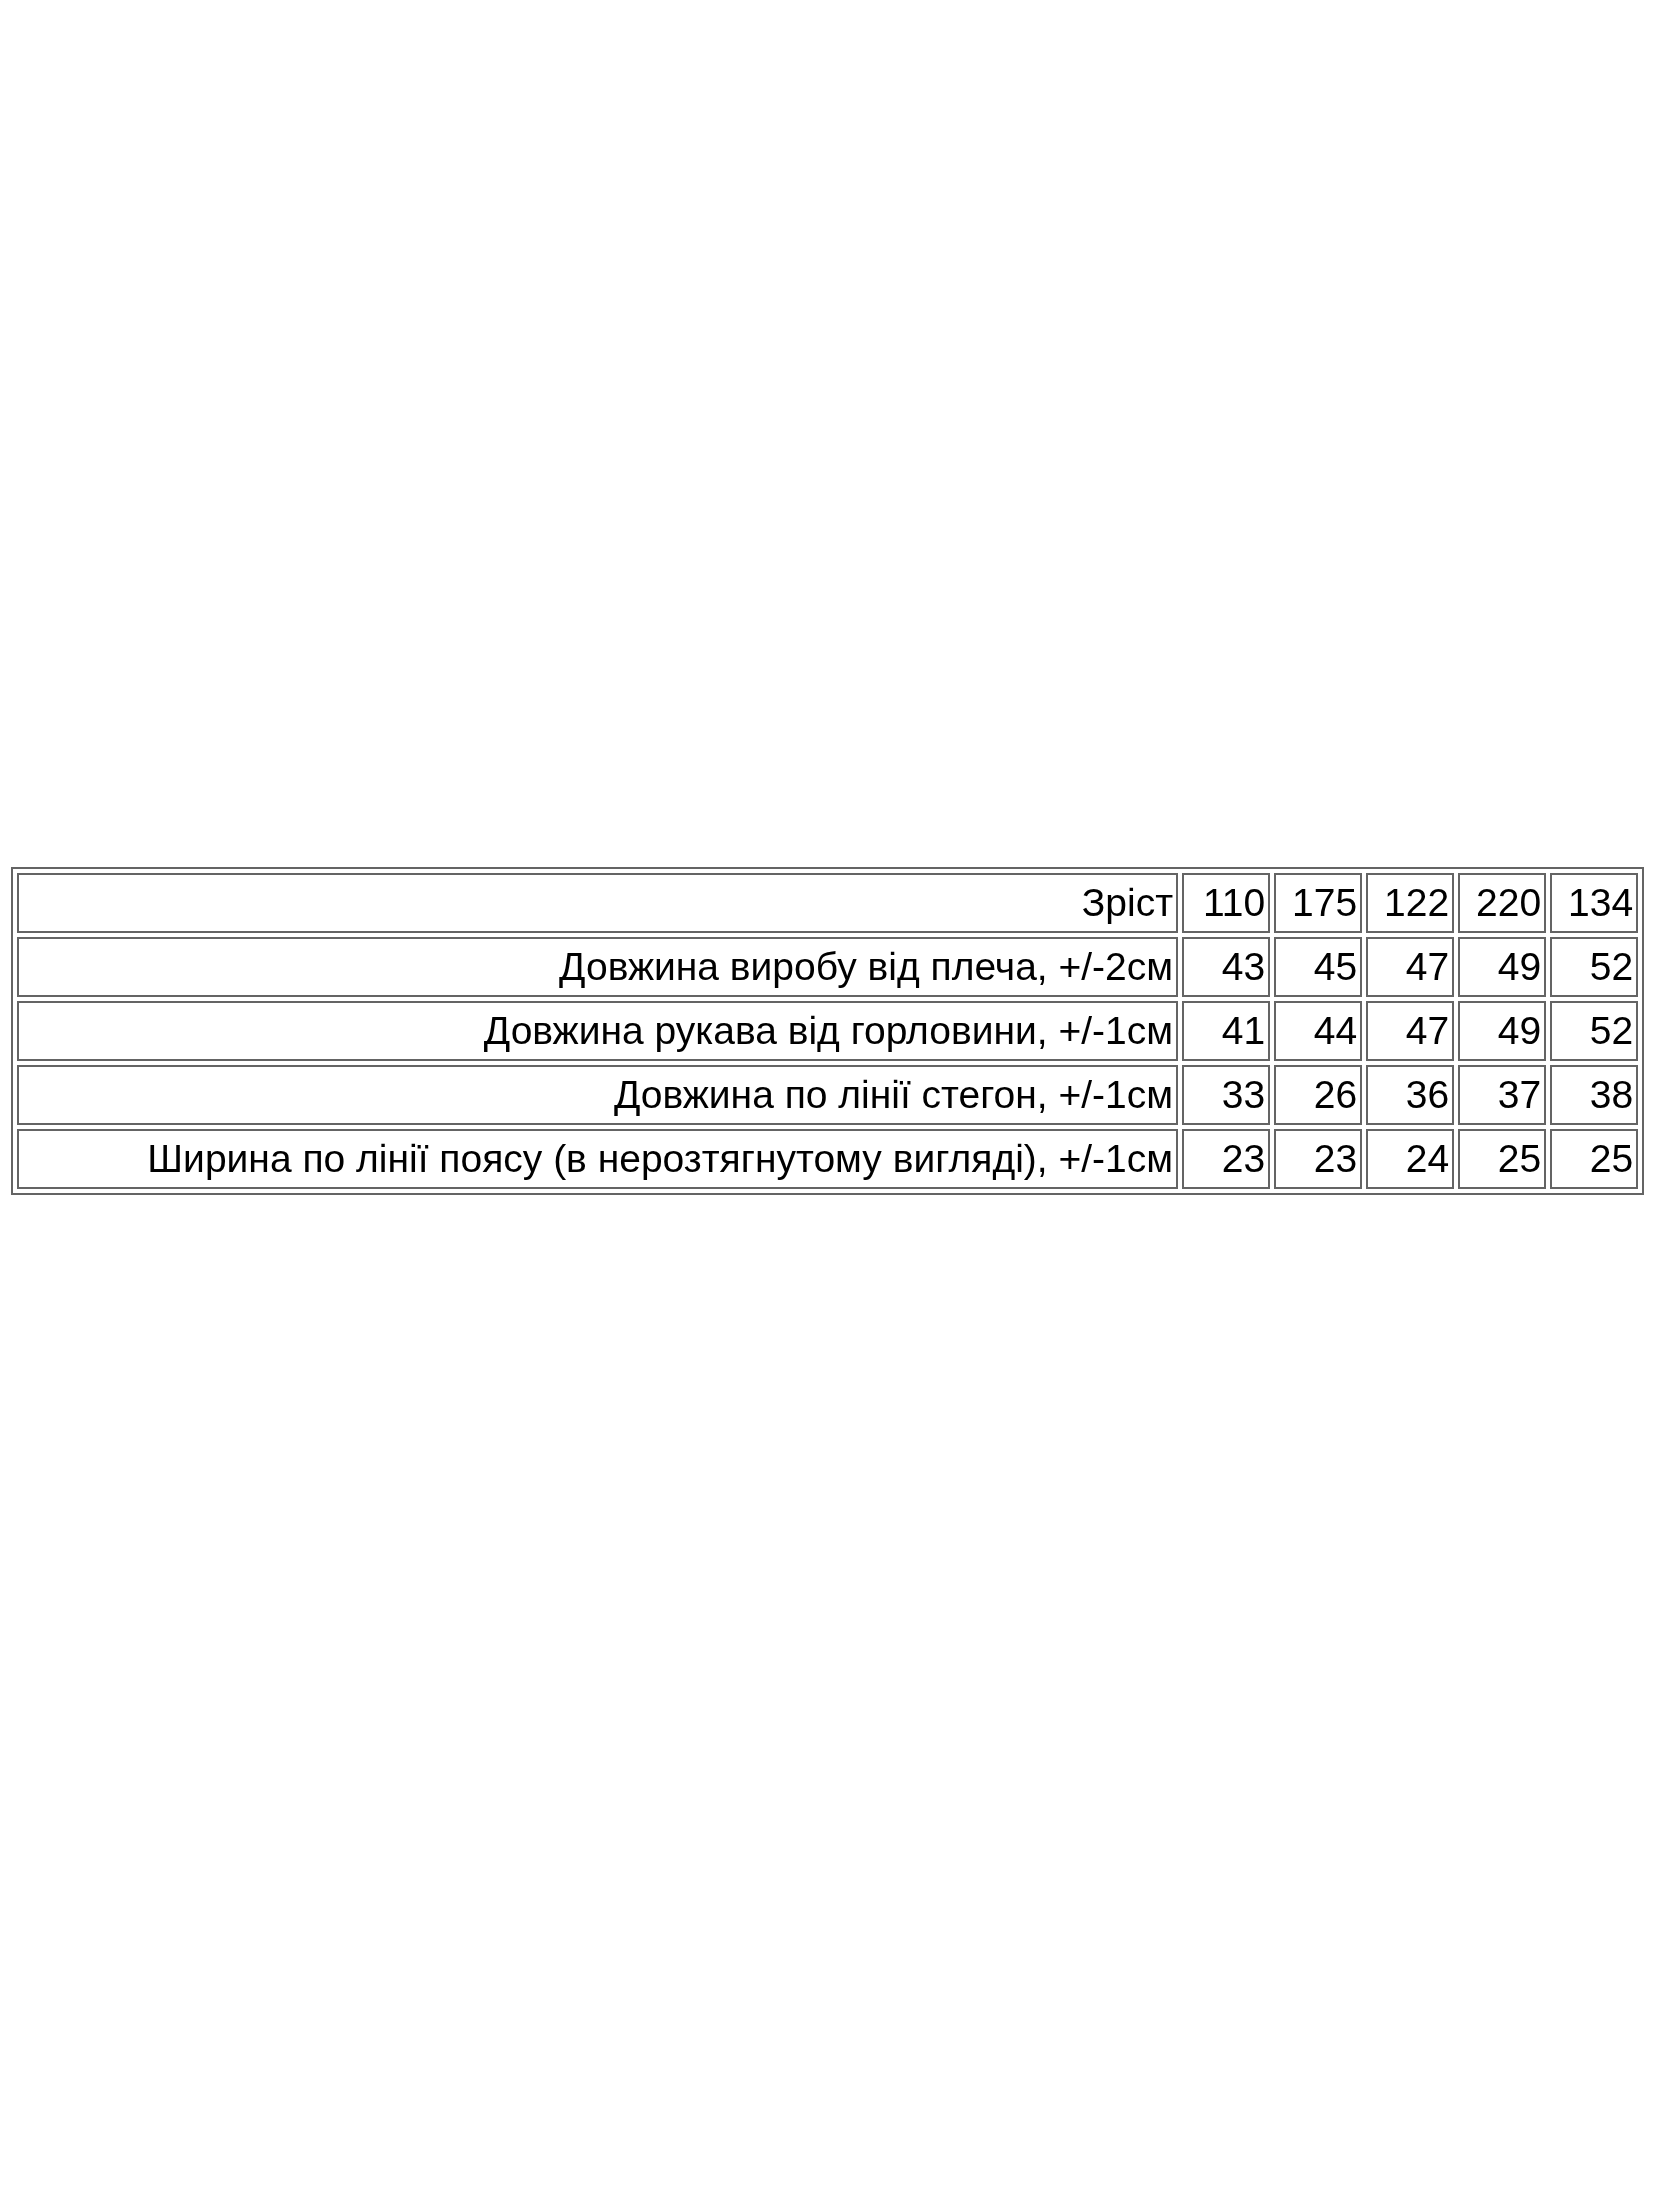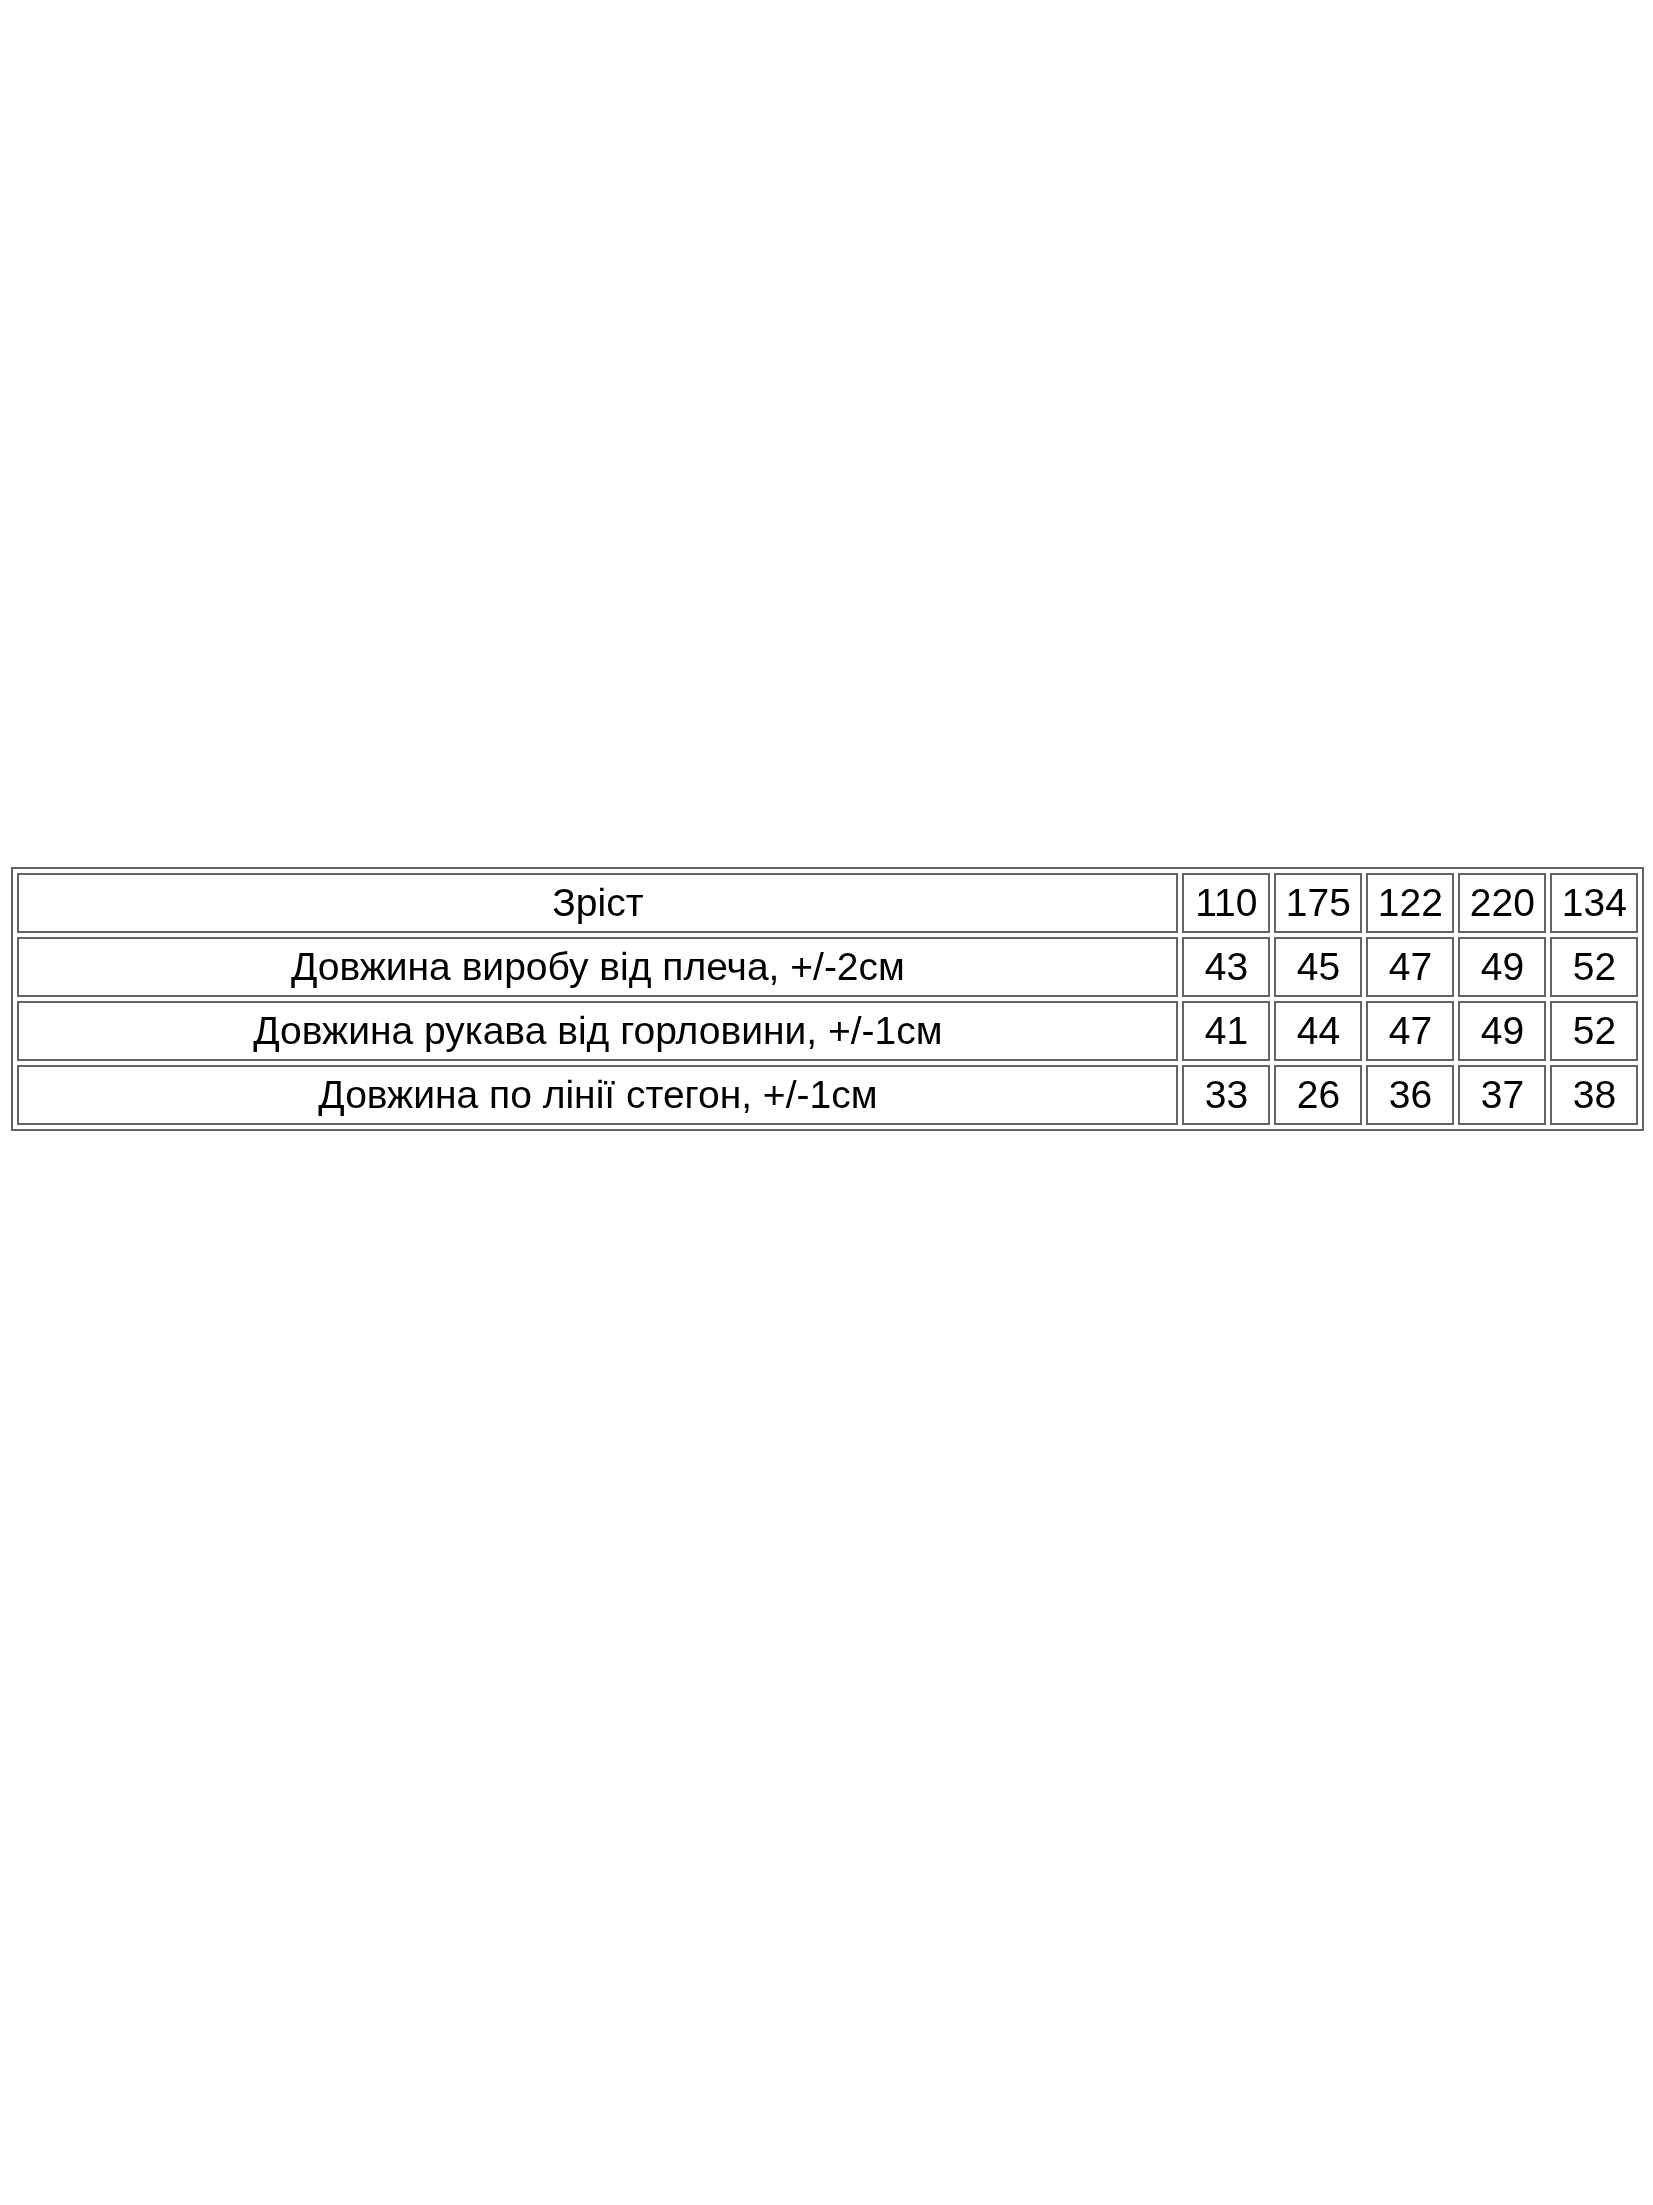--- a/index.html
+++ b/index.html
@@ -24,21 +24,21 @@
     table-layout: fixed;
     background: #ffffff;
   }
   .size-table td {
     border: 2.5px solid #646464;
     height: 56px;
     padding: 0 3.3px;
     font-size: 39px;
     line-height: 1.15;
     color: #000000;
-    text-align: center;
+    text-align: right;
     vertical-align: middle;
     background: #ffffff;
     overflow: hidden;
     white-space: nowrap;
   }
   col.c-label { width: auto; }
   col.c-size  { width: 88px; }
 </style>
 </head>
 <body>
@@ -78,15 +78,23 @@
         <td>52</td>
       </tr>
       <tr>
         <td>Довжина по лінії стегон, +/-1см</td>
         <td>33</td>
         <td>26</td>
         <td>36</td>
         <td>37</td>
         <td>38</td>
       </tr>
+      <tr>
+        <td>Ширина по лінії поясу (в нерозтягнутому вигляді), +/-1см</td>
+        <td>23</td>
+        <td>23</td>
+        <td>24</td>
+        <td>25</td>
+        <td>25</td>
+      </tr>
     </tbody>
 </table>
 
 
 </body></html>

